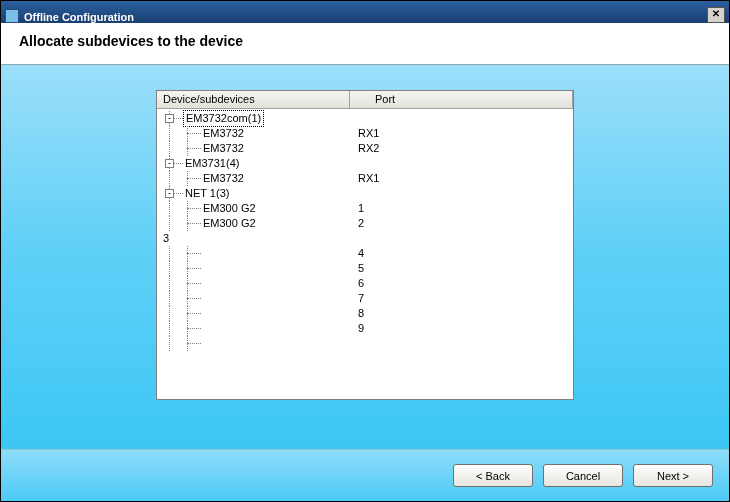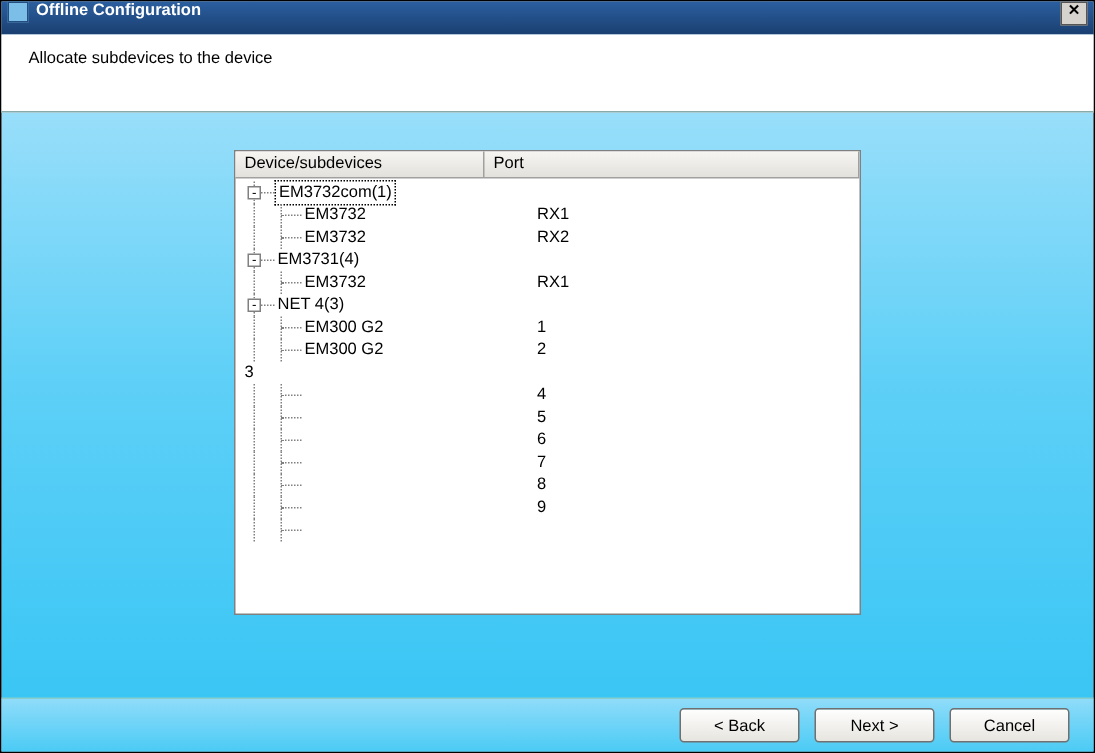--- a/index.html
+++ b/index.html
@@ -18,21 +18,21 @@
     border: 1px solid #000;
     display: flex;
     flex-direction: column;
     background: linear-gradient(to bottom, #b0e4fb 0%, #5fd0f7 50%, #34c4f4 100%);
   }
   .titlebar {
     height: 22px;
     background: linear-gradient(to bottom, #2b5fa0 0%, #1a3f70 100%);
     color: #fff;
     display: flex;
-    align-items: flex-start;
+    align-items: flex-end;
     padding: 0 4px;
   }
   .titlebar .app-icon {
     width: 14px; height: 14px;
     background: #7bbfe8;
     border: 1px solid #244d80;
     margin-right: 5px;
   }
   .titlebar .title-text {
     flex: 1;
@@ -50,24 +50,24 @@
     text-align: center;
     cursor: pointer;
     font-weight: bold;
   }
   .header-panel {
     background: #fff;
     padding: 10px 18px 12px 18px;
     border-bottom: 1px solid #8aa;
   }
   .header-panel .heading {
-    font-weight: normal;
-    color: #000;
-    font-size: 11px;
-    margin-bottom: 17px;
+    font-weight: bold;
+    color: #000;
+    font-size: 14px;
+    margin-bottom: 3px;
   }
   .header-panel .subheading {
     color: #0000cc;
     font-size: 11px;
     margin-left: 6px;
     line-height: 1.35;
   }
   .tree-wrap {
     flex: 1;
     display: flex;
@@ -88,22 +88,22 @@
     height: 18px;
     background: linear-gradient(to bottom, #f6f5f2 0%, #e3e1dc 100%);
     border-bottom: 1px solid #a0a0a0;
   }
   .tree-header .col {
     border-right: 1px solid #a0a0a0;
     padding: 2px 6px;
     font-size: 11px;
     color: #000;
   }
-  .tree-header .col-device { width: 166px; }
-  .tree-header .col-port { flex: 1; }
+  .tree-header .col-device { width: 193px; }
+  .tree-header .col-port { flex: 1; margin-left: 19px; }
   .tree-body {
     flex: 1;
     overflow: hidden;
     padding: 2px 0 0 0;
   }
   .row {
     display: flex;
     height: 15px;
     line-height: 15px;
     font-size: 11px;
@@ -151,21 +151,21 @@
     display: inline-block;
     padding: 0 2px;
     vertical-align: top;
   }
   .node-label.selected {
     border: 1px dotted #000;
     margin-top: -1px;
     background: #fff;
   }
   .button-bar {
-    height: 36px;
+    height: 52px;
     display: flex;
     justify-content: flex-end;
     align-items: center;
     padding-right: 16px;
     gap: 10px;
     border-top: 1px solid #8cc;
     background: linear-gradient(to bottom, #8fdcf9 0%, #4bcbf5 100%);
   }
   .wiz-btn {
     width: 80px;
@@ -215,21 +215,21 @@
           </div>
           <div class="row">
             <div class="cell-device"><span class="indent" style="width: 26px;"><span class="line-v" style="left: 12px;"></span><span class="line-h" style="left: 12px; width: 14px;"></span><span class="exp" style="left: 8px;">-</span></span><span class="node-label">EM3731(4)</span></div>
             <div class="cell-port"></div>
           </div>
           <div class="row">
             <div class="cell-device"><span class="indent" style="width: 44px;"><span class="line-v" style="left: 12px;"></span><span class="line-v" style="left: 30px;"></span><span class="line-h" style="left: 30px; width: 14px;"></span></span><span class="node-label">EM3732</span></div>
             <div class="cell-port">RX1</div>
           </div>
           <div class="row">
-            <div class="cell-device"><span class="indent" style="width: 26px;"><span class="line-v" style="left: 12px;"></span><span class="line-h" style="left: 12px; width: 14px;"></span><span class="exp" style="left: 8px;">-</span></span><span class="node-label">NET 4(3)</span></div>
+            <div class="cell-device"><span class="indent" style="width: 26px;"><span class="line-v" style="left: 12px;"></span><span class="line-h" style="left: 12px; width: 14px;"></span><span class="exp" style="left: 8px;">-</span></span><span class="node-label">NET 1(3)</span></div>
             <div class="cell-port"></div>
           </div>
           <div class="row">
             <div class="cell-device"><span class="indent" style="width: 44px;"><span class="line-v" style="left: 12px;"></span><span class="line-v" style="left: 30px;"></span><span class="line-h" style="left: 30px; width: 14px;"></span></span><span class="node-label">EM300 G2</span></div>
             <div class="cell-port">1</div>
           </div>
           <div class="row">
             <div class="cell-device"><span class="indent" style="width: 44px;"><span class="line-v" style="left: 12px;"></span><span class="line-v" style="left: 30px;"></span><span class="line-h" style="left: 30px; width: 14px;"></span></span><span class="node-label">EM300 G2</span></div>
             <div class="cell-port">2</div>
           </div>
@@ -262,17 +262,17 @@
           </div>
           <div class="row">
             <div class="cell-device"><span class="indent" style="width: 44px;"><span class="line-v" style="left: 12px;"></span><span class="line-v" style="left: 30px;"></span><span class="line-h" style="left: 30px; width: 14px;"></span></span><span class="node-label"></span></div>
           </div>
         </div>
     </div>
   </div>
 
   <div class="button-bar">
     <button class="wiz-btn">&lt; Back</button>
+    <button class="wiz-btn">Cancel</button>
     <button class="wiz-btn">Next &gt;</button>
-    <button class="wiz-btn">Cancel</button>
   </div>
 
 </div>
 
 </body></html>

